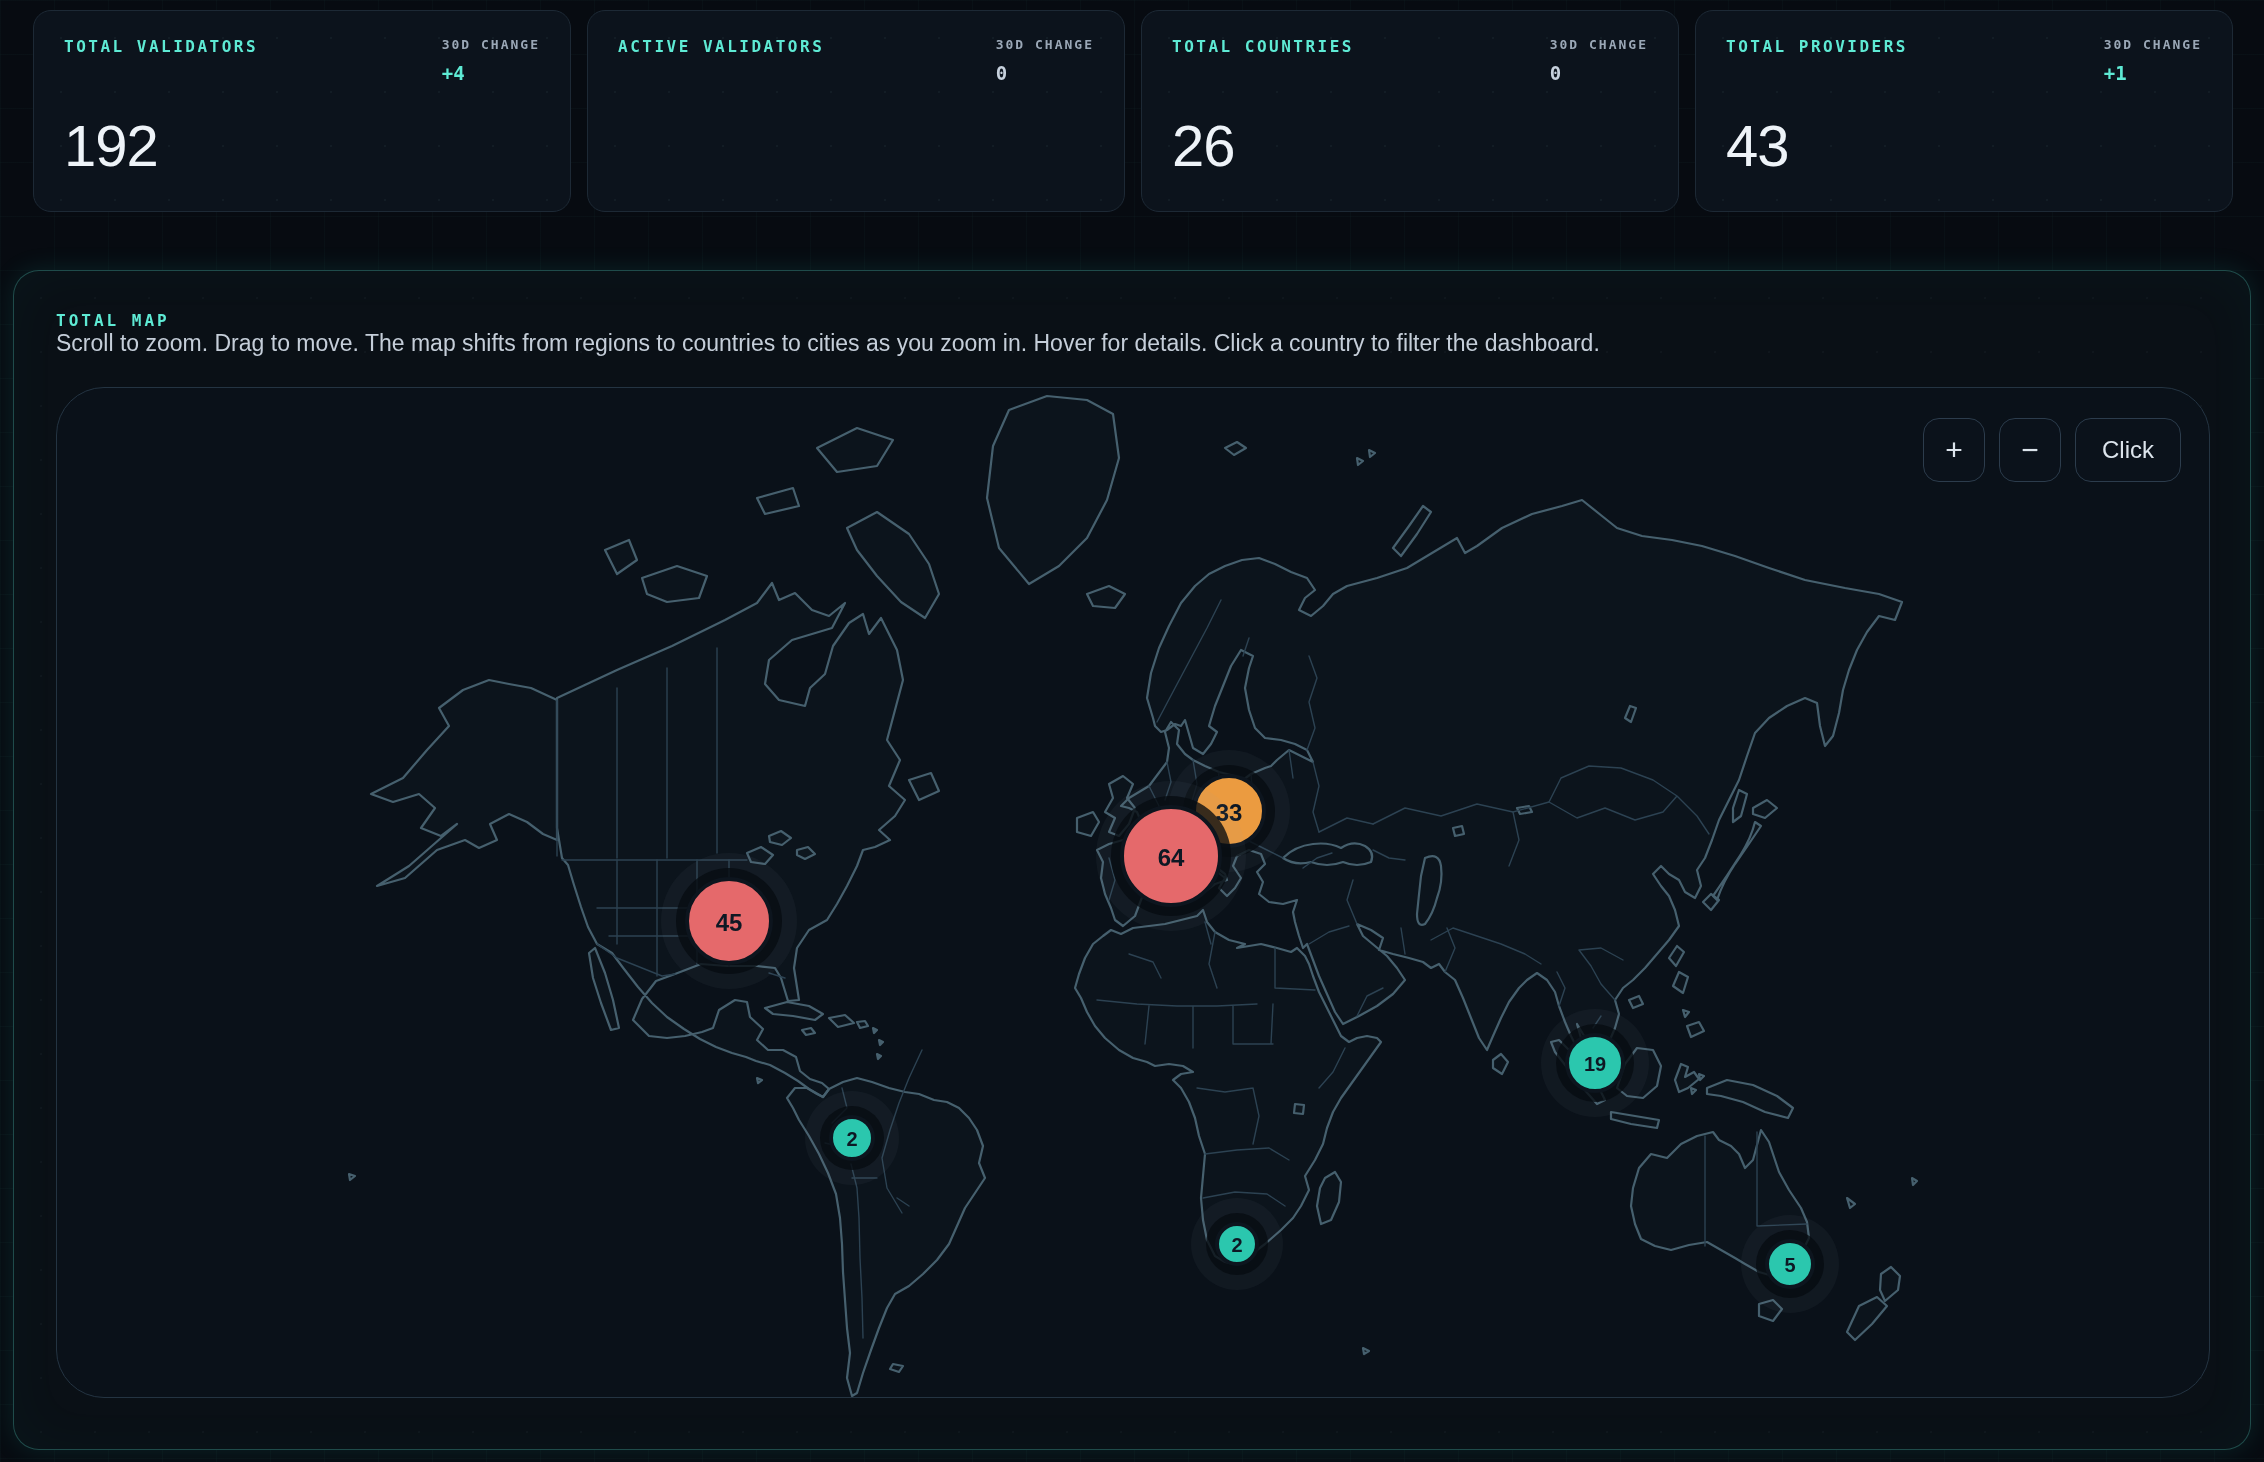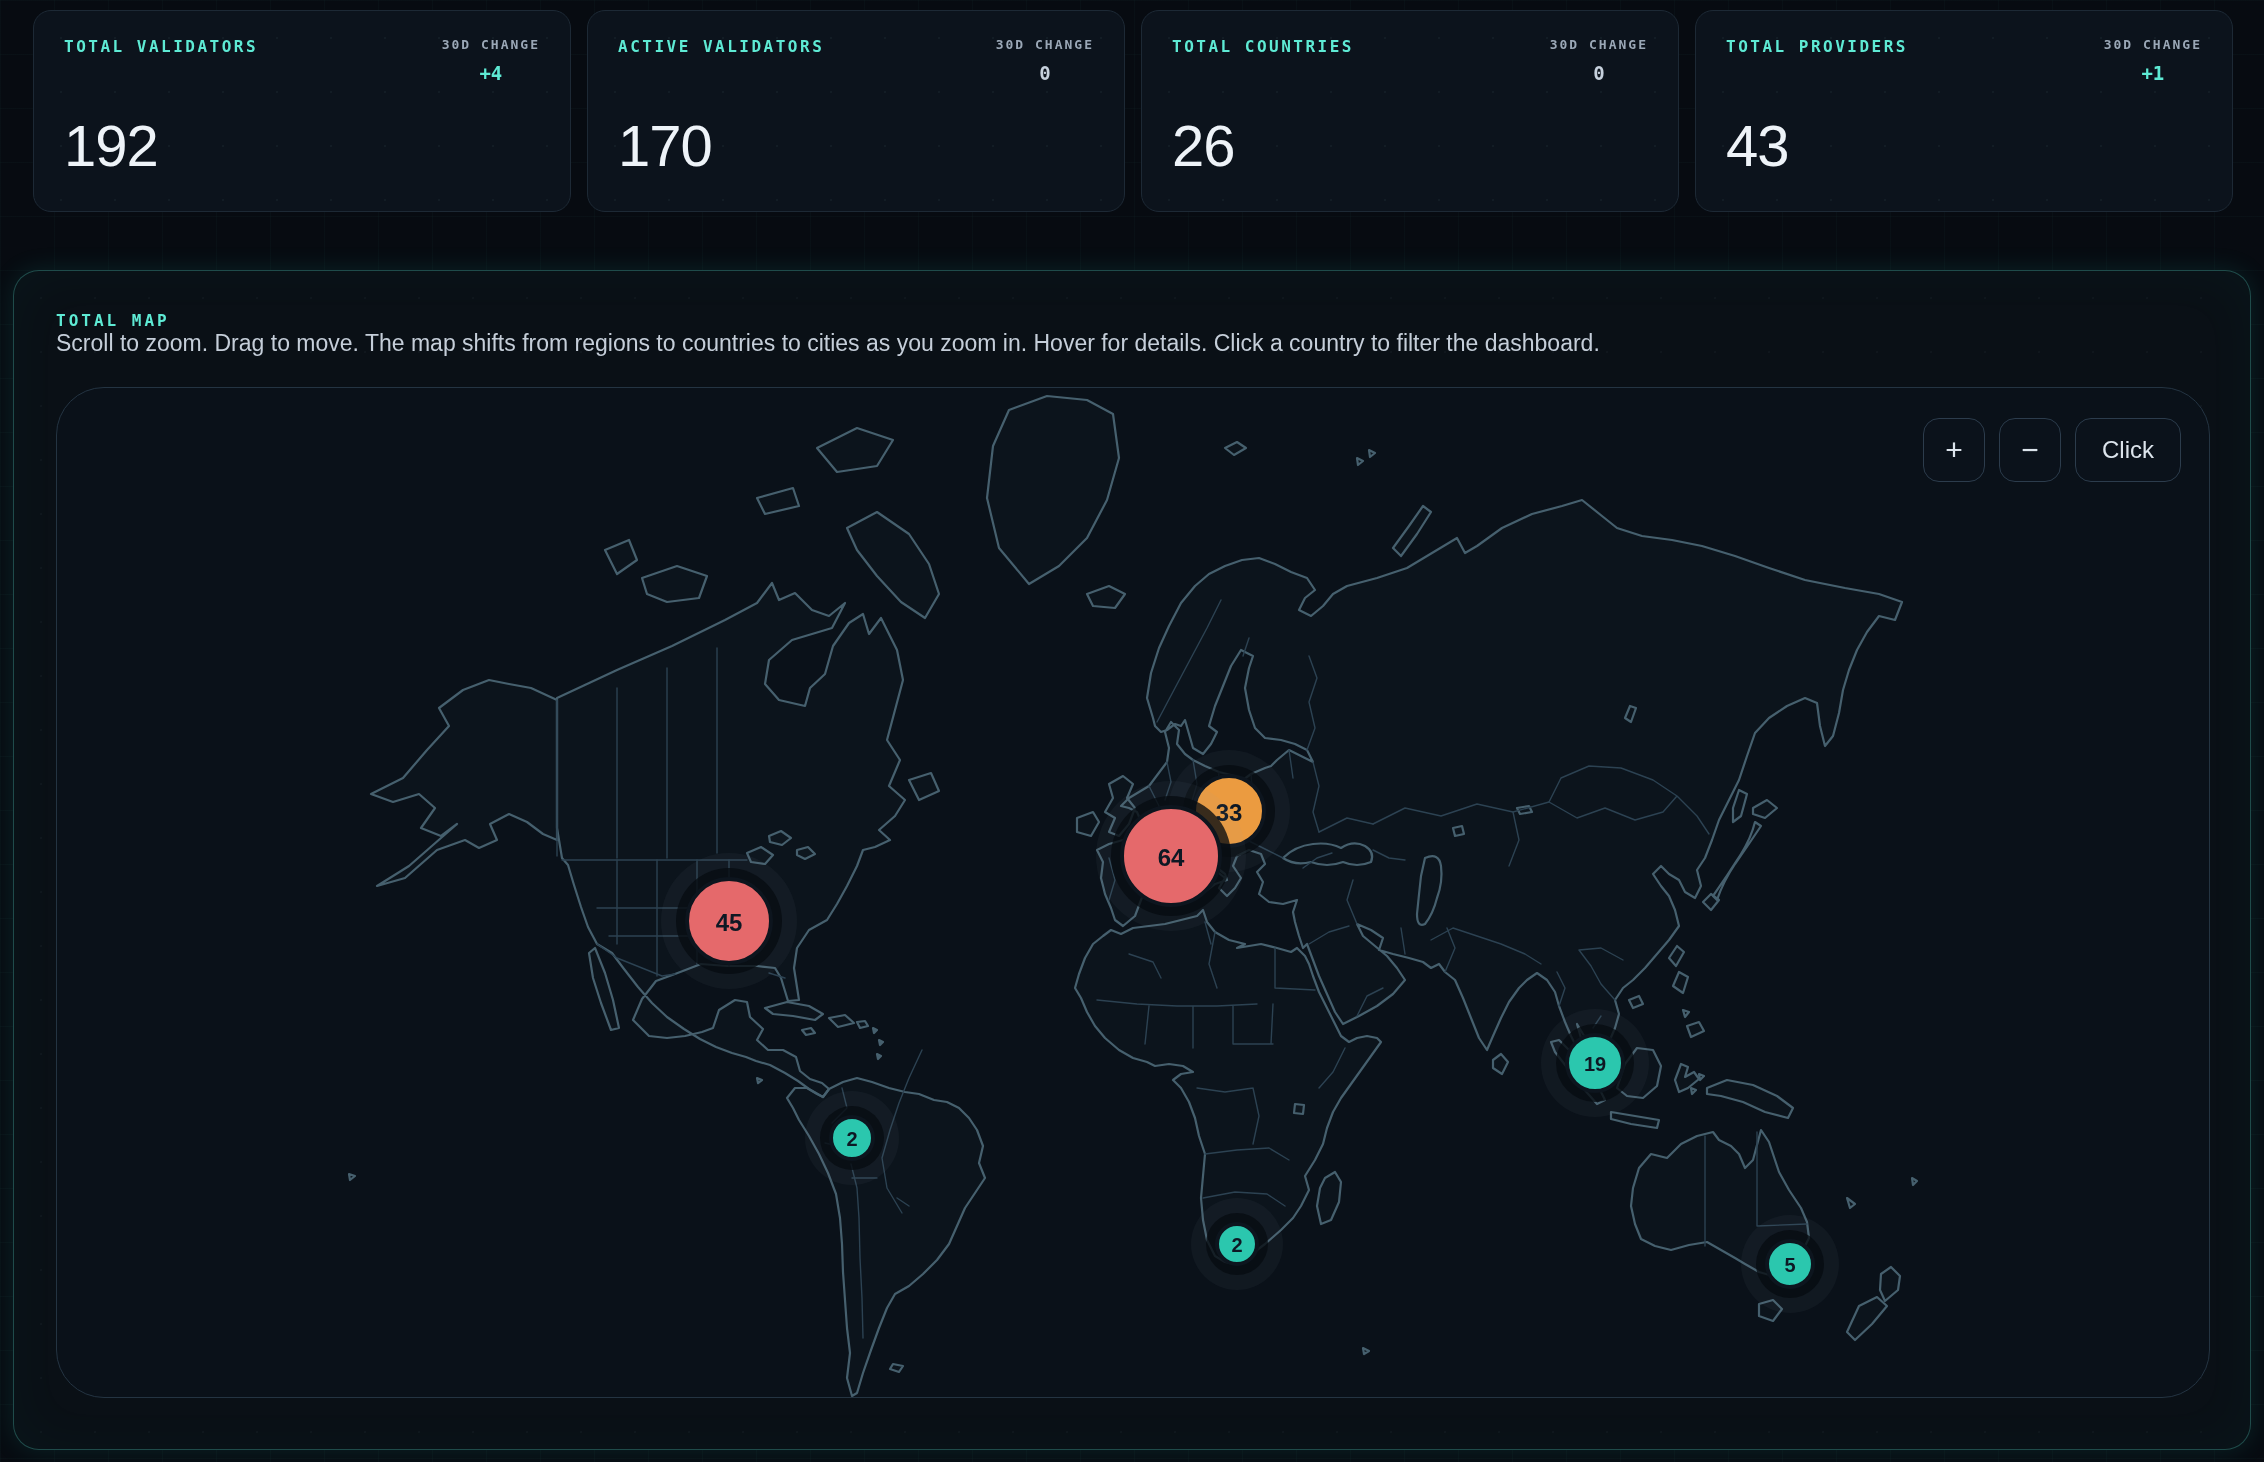--- a/index.html
+++ b/index.html
@@ -24,21 +24,21 @@
     height:202px; border-radius:18px;
     background-color:#0c131c;
     background-image:radial-gradient(rgba(148,190,200,0.055) 1.5px, transparent 1.5px);
     background-size:54px 54px;
     border:1px solid #1d2935;
     padding:26px 30px 24px;
     display:flex; flex-direction:column;
   }
   .card-top { display:flex; justify-content:space-between; align-items:flex-start; }
   .stat-label { font-size:16px; letter-spacing:2.5px; color:#5eead4; font-weight:700; }
-  .stat-right { text-align:center; }
+  .stat-right { text-align:left; }
   .stat-change-label { font-size:13px; letter-spacing:2px; color:#9aa7b6; font-weight:700; }
   .stat-change { font-size:19px; margin-top:10px; color:#c7d1dd; font-weight:700; }
   .stat-change.pos { color:#5eead4; }
   .stat-value { margin-top:auto; margin-bottom:12px; font-size:58px; font-weight:400; letter-spacing:-1px; line-height:1; color:#eef3f8; }
 
   
   .panel {
     margin:58px 13px 0;
     min-height:1180px;
     border-radius:26px;
@@ -95,21 +95,20 @@
     <div class="stat-value">192</div>
   </div>
   <div class="card">
     <div class="card-top">
       <span class="stat-label mono">ACTIVE VALIDATORS</span>
       <span class="stat-right">
         <div class="stat-change-label mono">30D CHANGE</div>
         <div class="stat-change mono">0</div>
       </span>
     </div>
-    <div class="stat-value">170</div>
   </div>
   <div class="card">
     <div class="card-top">
       <span class="stat-label mono">TOTAL COUNTRIES</span>
       <span class="stat-right">
         <div class="stat-change-label mono">30D CHANGE</div>
         <div class="stat-change mono">0</div>
       </span>
     </div>
     <div class="stat-value">26</div>

